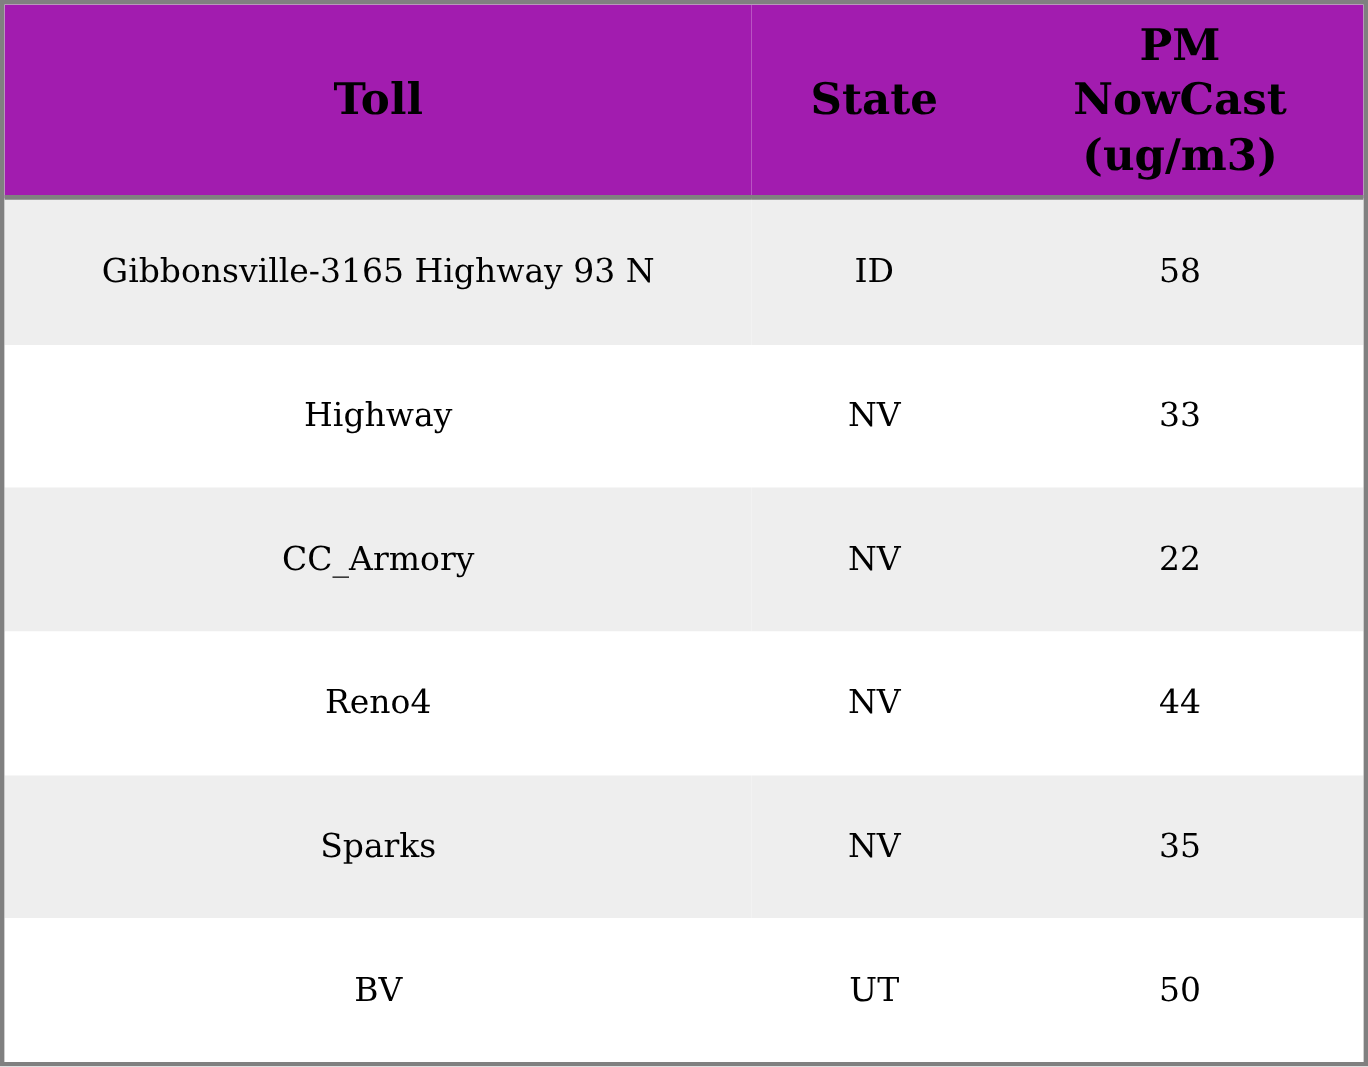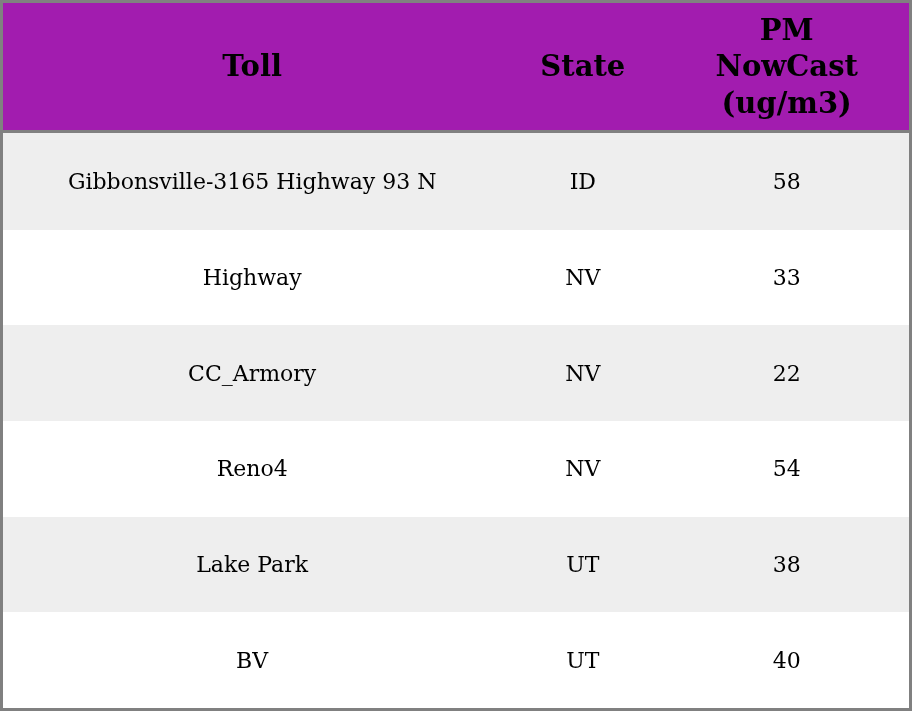--- a/index.html
+++ b/index.html
@@ -81,27 +81,27 @@
         <td>33</td>
       </tr>
       <tr>
         <td>CC_Armory</td>
         <td>NV</td>
         <td>22</td>
       </tr>
       <tr>
         <td>Reno4</td>
         <td>NV</td>
-        <td>54</td>
+        <td>44</td>
       </tr>
       <tr>
-        <td>Lake Park</td>
-        <td>UT</td>
-        <td>38</td>
+        <td>Sparks</td>
+        <td>NV</td>
+        <td>35</td>
       </tr>
       <tr>
         <td>BV</td>
         <td>UT</td>
-        <td>40</td>
+        <td>50</td>
       </tr>
     </tbody>
   </table>
 </div>
 
 </body></html>

